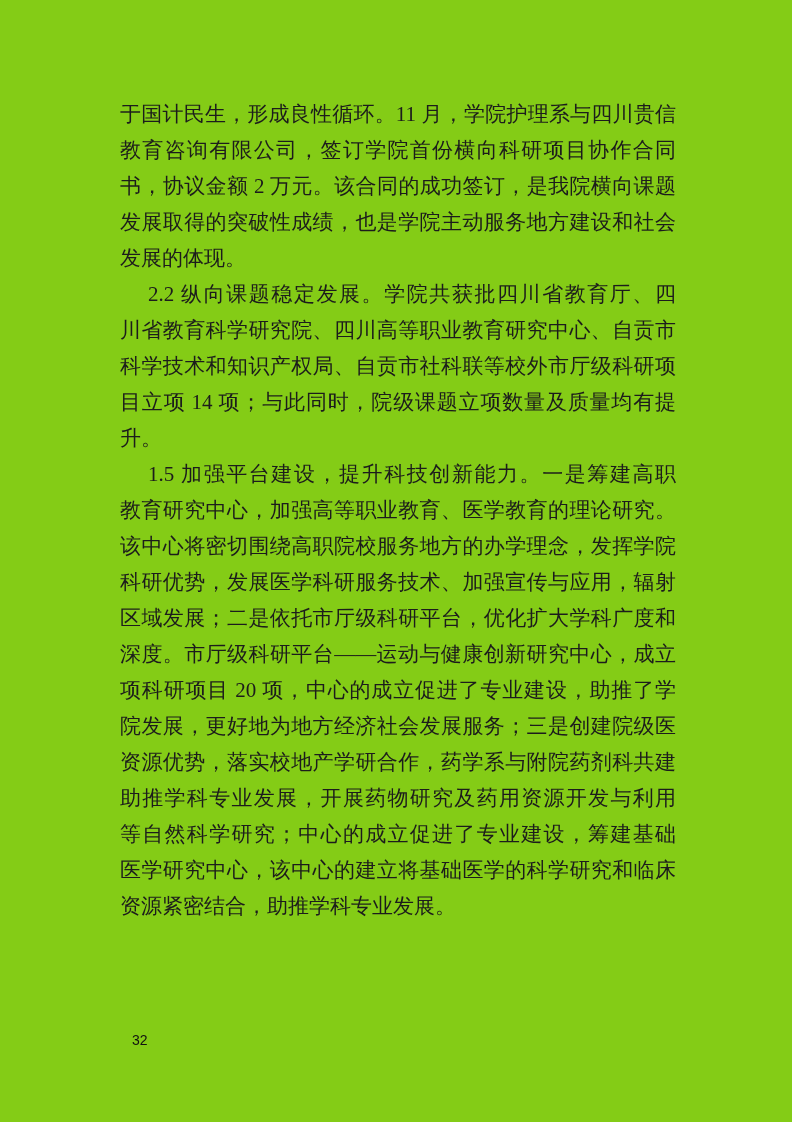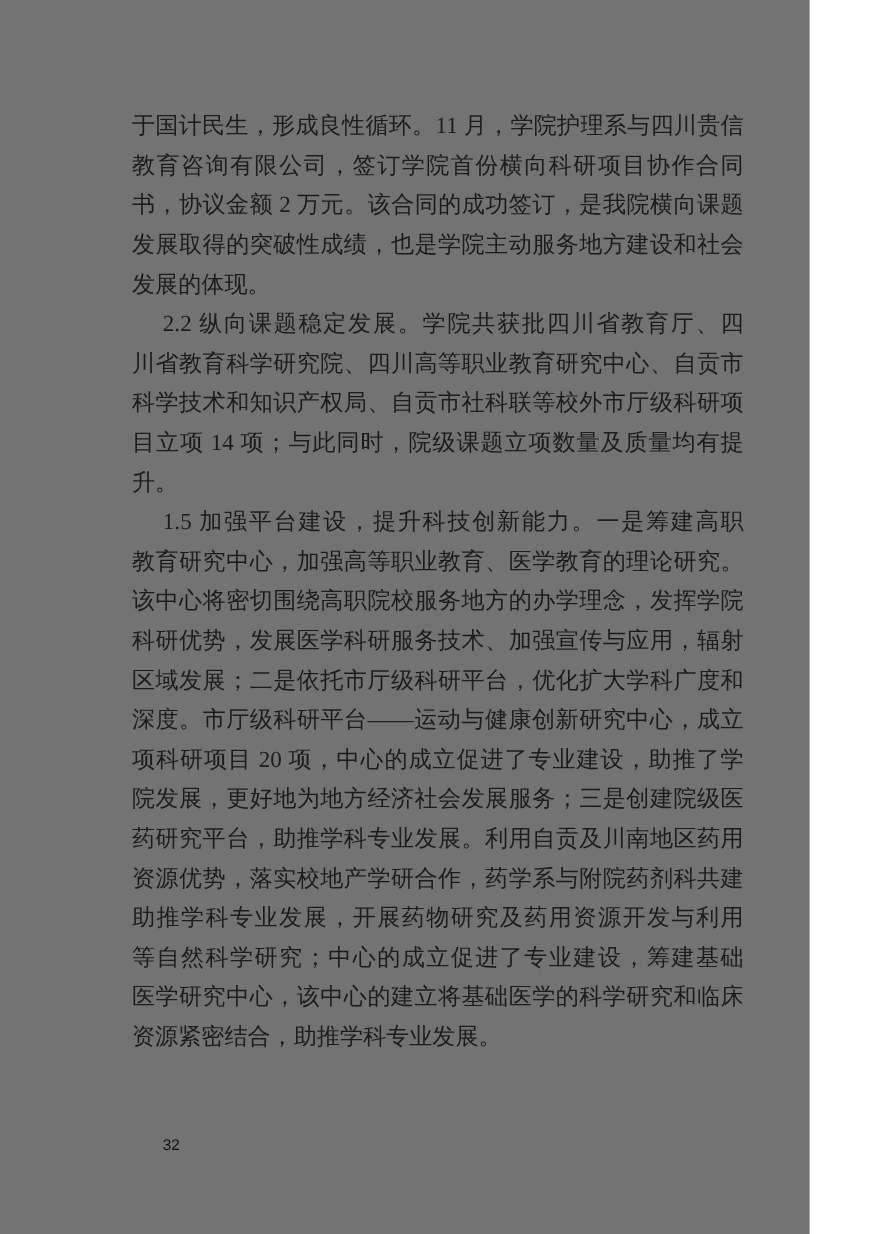--- a/index.html
+++ b/index.html
@@ -2,23 +2,23 @@
 <html><head>
 <meta charset="utf-8">
 <style>
   html, body {
     margin: 0;
     padding: 0;
     background: #ffffff;
   }
   .page {
     position: relative;
-    width: 736px;
+    width: 792px;
     height: 1122px;
-    background: #737373;
+    background: #84cc16;
     overflow: hidden;
     font-family: "Liberation Serif", "DejaVu Serif", serif;
   }
   .doc-body {
     position: absolute;
     left: 120px;
     top: 96px;
     width: 556px;
     color: #1c1c1c;
     font-size: 21px;
@@ -35,21 +35,21 @@
     text-align-last: left;
   }
   .line.indent {
     text-indent: 28px;
   }
   .bold {
     font-weight: 400;
   }
   .page-number {
     position: absolute;
-    left: 148px;
+    left: 132px;
     top: 1030px;
     height: 20px;
     line-height: 20px;
     font-family: "Liberation Sans", "DejaVu Sans", sans-serif;
     font-size: 14px;
     color: #111111;
   }
 </style>
 </head>
 <body>
@@ -67,21 +67,20 @@
       <div class="line"><span>目立项 14 项；与此同时，院级课题立项数量及质量均有提</span></div>
       <div class="line last"><span>升。</span></div>
       <div class="line indent"><span class="bold">1.5 加强平台建设，提升科技创新能力。</span><span>一是筹建高职</span></div>
       <div class="line"><span>教育研究中心，加强高等职业教育、医学教育的理论研究。</span></div>
       <div class="line"><span>该中心将密切围绕高职院校服务地方的办学理念，发挥学院</span></div>
       <div class="line"><span>科研优势，发展医学科研服务技术、加强宣传与应用，辐射</span></div>
       <div class="line"><span>区域发展；二是依托市厅级科研平台，优化扩大学科广度和</span></div>
       <div class="line"><span>深度。市厅级科研平台——运动与健康创新研究中心，成立</span></div>
       <div class="line"><span>项科研项目 20 项，中心的成立促进了专业建设，助推了学</span></div>
       <div class="line"><span>院发展，更好地为地方经济社会发展服务；三是创建院级医</span></div>
-      <div class="line"><span>药研究平台，助推学科专业发展。利用自贡及川南地区药用</span></div>
       <div class="line"><span>资源优势，落实校地产学研合作，药学系与附院药剂科共建</span></div>
       <div class="line"><span>助推学科专业发展，开展药物研究及药用资源开发与利用</span></div>
       <div class="line"><span>等自然科学研究；中心的成立促进了专业建设，筹建基础</span></div>
       <div class="line"><span>医学研究中心，该中心的建立将基础医学的科学研究和临床</span></div>
       <div class="line last"><span>资源紧密结合，助推学科专业发展。</span></div>
     </div>
   <div class="page-number">32</div>
 </div>
 
 </body></html>

